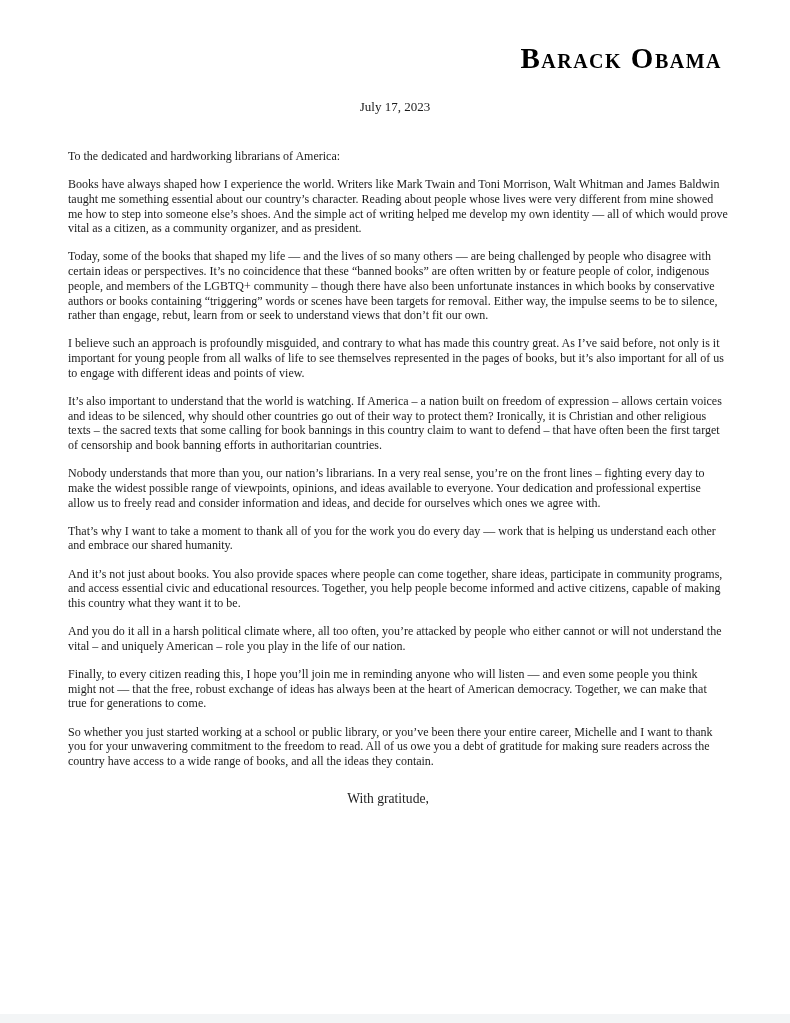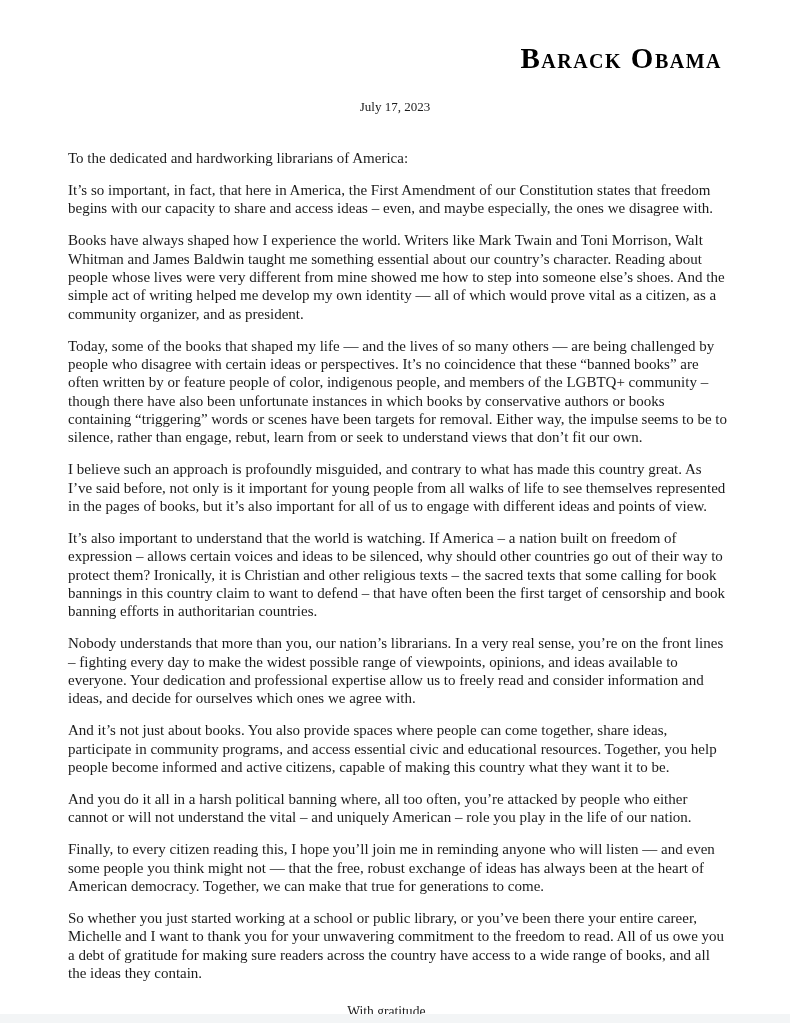--- a/index.html
+++ b/index.html
@@ -35,21 +35,21 @@
   .date-line {
     text-align: center;
     font-size: 13px;
     margin-top: 26px;
     margin-right: 6px;
   }
   .letter-body {
     margin-top: 34px;
   }
   .letter-body p {
-    font-size: 15px;
+    font-size: 12px;
     line-height: 1.225;
     margin: 0 0 13.5px 0;
     text-align: left;
   }
   .closing {
     text-align: center;
     font-size: 13.6px;
     margin-top: 22px;
     margin-right: 20px;
   }
@@ -66,28 +66,28 @@
 <body>
 
 <div class="page">
 
   <div class="letterhead">Barack Obama</div>
 
   <div class="date-line">July 17, 2023</div>
 
   <div class="letter-body">
     <p>To the dedicated and hardworking librarians of America:</p>
-    <p>It’s so important, in fact, that here in America, the First Amendment of our Constitution states that freedom begins with our capacity to share and access ideas – even, and maybe especially, the ones we disagree with.</p>
     <p>Books have always shaped how I experience the world. Writers like Mark Twain and Toni Morrison, Walt Whitman and James Baldwin taught me something essential about our country’s character. Reading about people whose lives were very different from mine showed me how to step into someone else’s shoes. And the simple act of writing helped me develop my own identity — all of which would prove vital as a citizen, as a community organizer, and as president.</p>
     <p>Today, some of the books that shaped my life — and the lives of so many others — are being challenged by people who disagree with certain ideas or perspectives. It’s no coincidence that these “banned books” are often written by or feature people of color, indigenous people, and members of the LGBTQ+ community – though there have also been unfortunate instances in which books by conservative authors or books containing “triggering” words or scenes have been targets for removal. Either way, the impulse seems to be to silence, rather than engage, rebut, learn from or seek to understand views that don’t fit our own.</p>
     <p>I believe such an approach is profoundly misguided, and contrary to what has made this country great. As I’ve said before, not only is it important for young people from all walks of life to see themselves represented in the pages of books, but it’s also important for all of us to engage with different ideas and points of view.</p>
     <p>It’s also important to understand that the world is watching. If America – a nation built on freedom of expression – allows certain voices and ideas to be silenced, why should other countries go out of their way to protect them? Ironically, it is Christian and other religious texts – the sacred texts that some calling for book bannings in this country claim to want to defend – that have often been the first target of censorship and book banning efforts in authoritarian countries.</p>
     <p>Nobody understands that more than you, our nation’s librarians. In a very real sense, you’re on the front lines – fighting every day to make the widest possible range of viewpoints, opinions, and ideas available to everyone. Your dedication and professional expertise allow us to freely read and consider information and ideas, and decide for ourselves which ones we agree with.</p>
+    <p>That’s why I want to take a moment to thank all of you for the work you do every day — work that is helping us understand each other and embrace our shared humanity.</p>
     <p>And it’s not just about books. You also provide spaces where people can come together, share ideas, participate in community programs, and access essential civic and educational resources. Together, you help people become informed and active citizens, capable of making this country what they want it to be.</p>
-    <p>And you do it all in a harsh political banning where, all too often, you’re attacked by people who either cannot or will not understand the vital – and uniquely American – role you play in the life of our nation.</p>
+    <p>And you do it all in a harsh political climate where, all too often, you’re attacked by people who either cannot or will not understand the vital – and uniquely American – role you play in the life of our nation.</p>
     <p>Finally, to every citizen reading this, I hope you’ll join me in reminding anyone who will listen — and even some people you think might not — that the free, robust exchange of ideas has always been at the heart of American democracy. Together, we can make that true for generations to come.</p>
     <p>So whether you just started working at a school or public library, or you’ve been there your entire career, Michelle and I want to thank you for your unwavering commitment to the freedom to read. All of us owe you a debt of gratitude for making sure readers across the country have access to a wide range of books, and all the ideas they contain.</p>
   </div>
 
   <div class="closing">With gratitude,</div>
 
   <div class="bottom-strip"></div>
 </div>
 
 </body></html>

